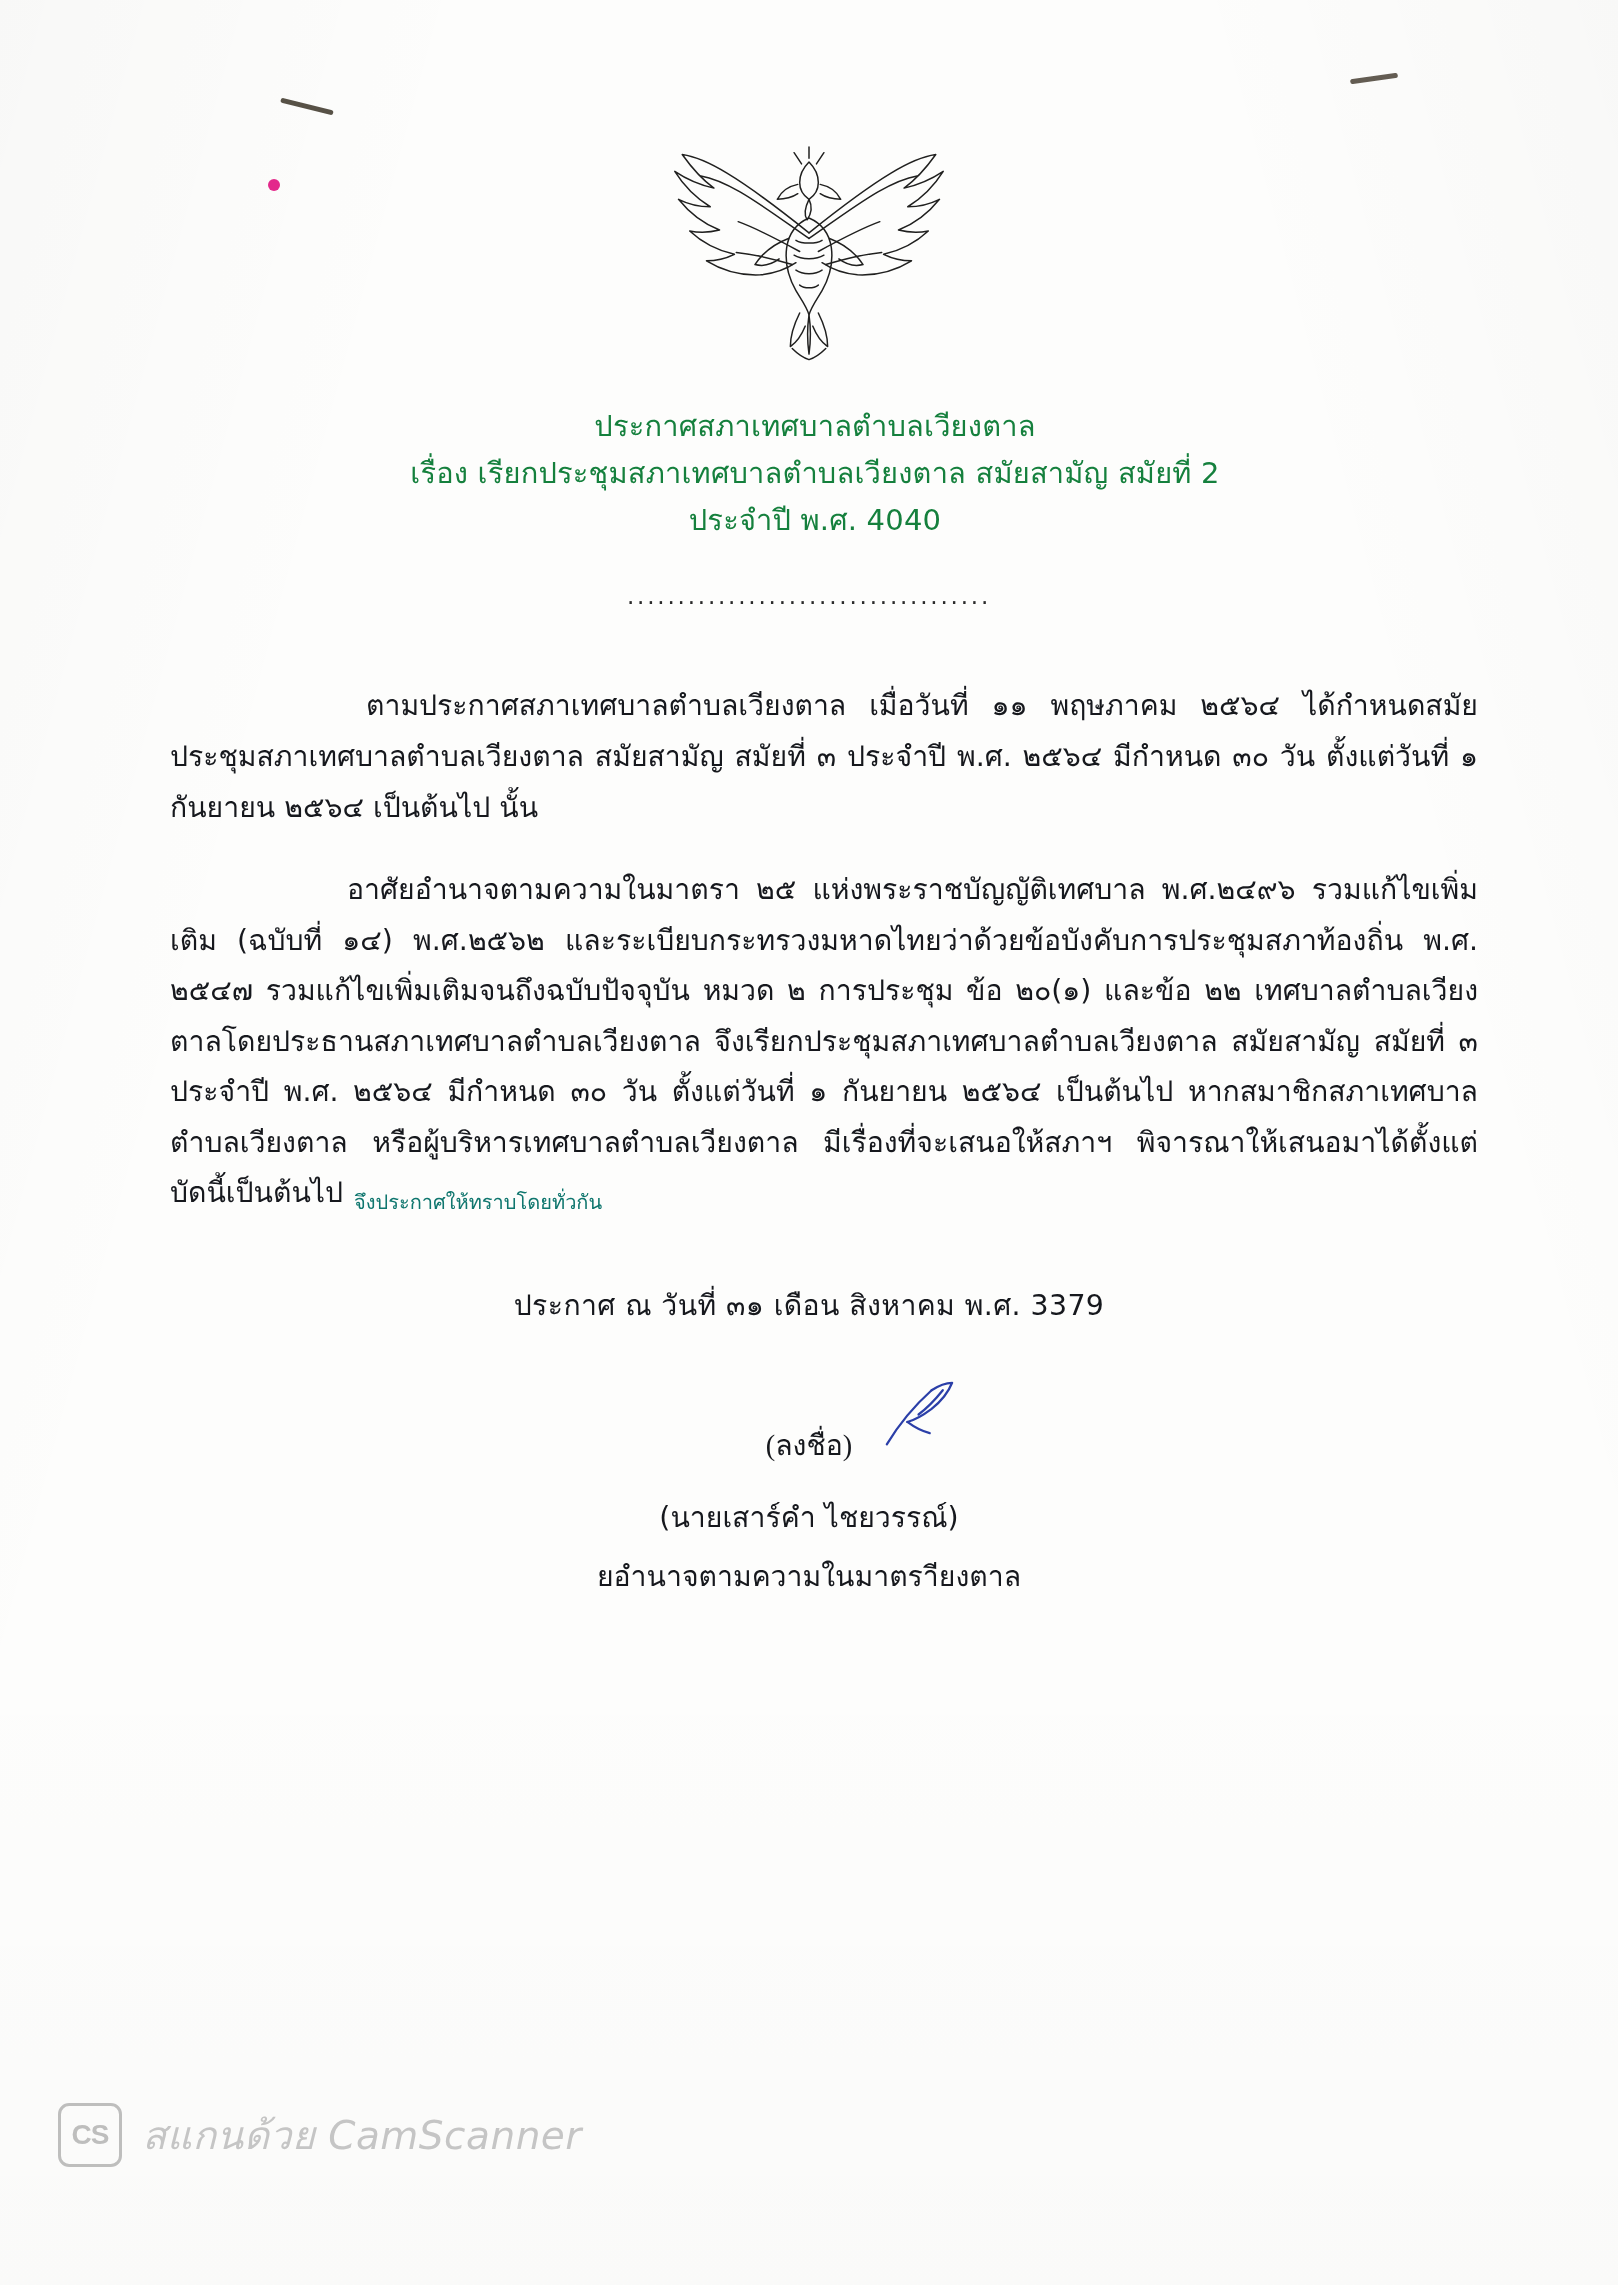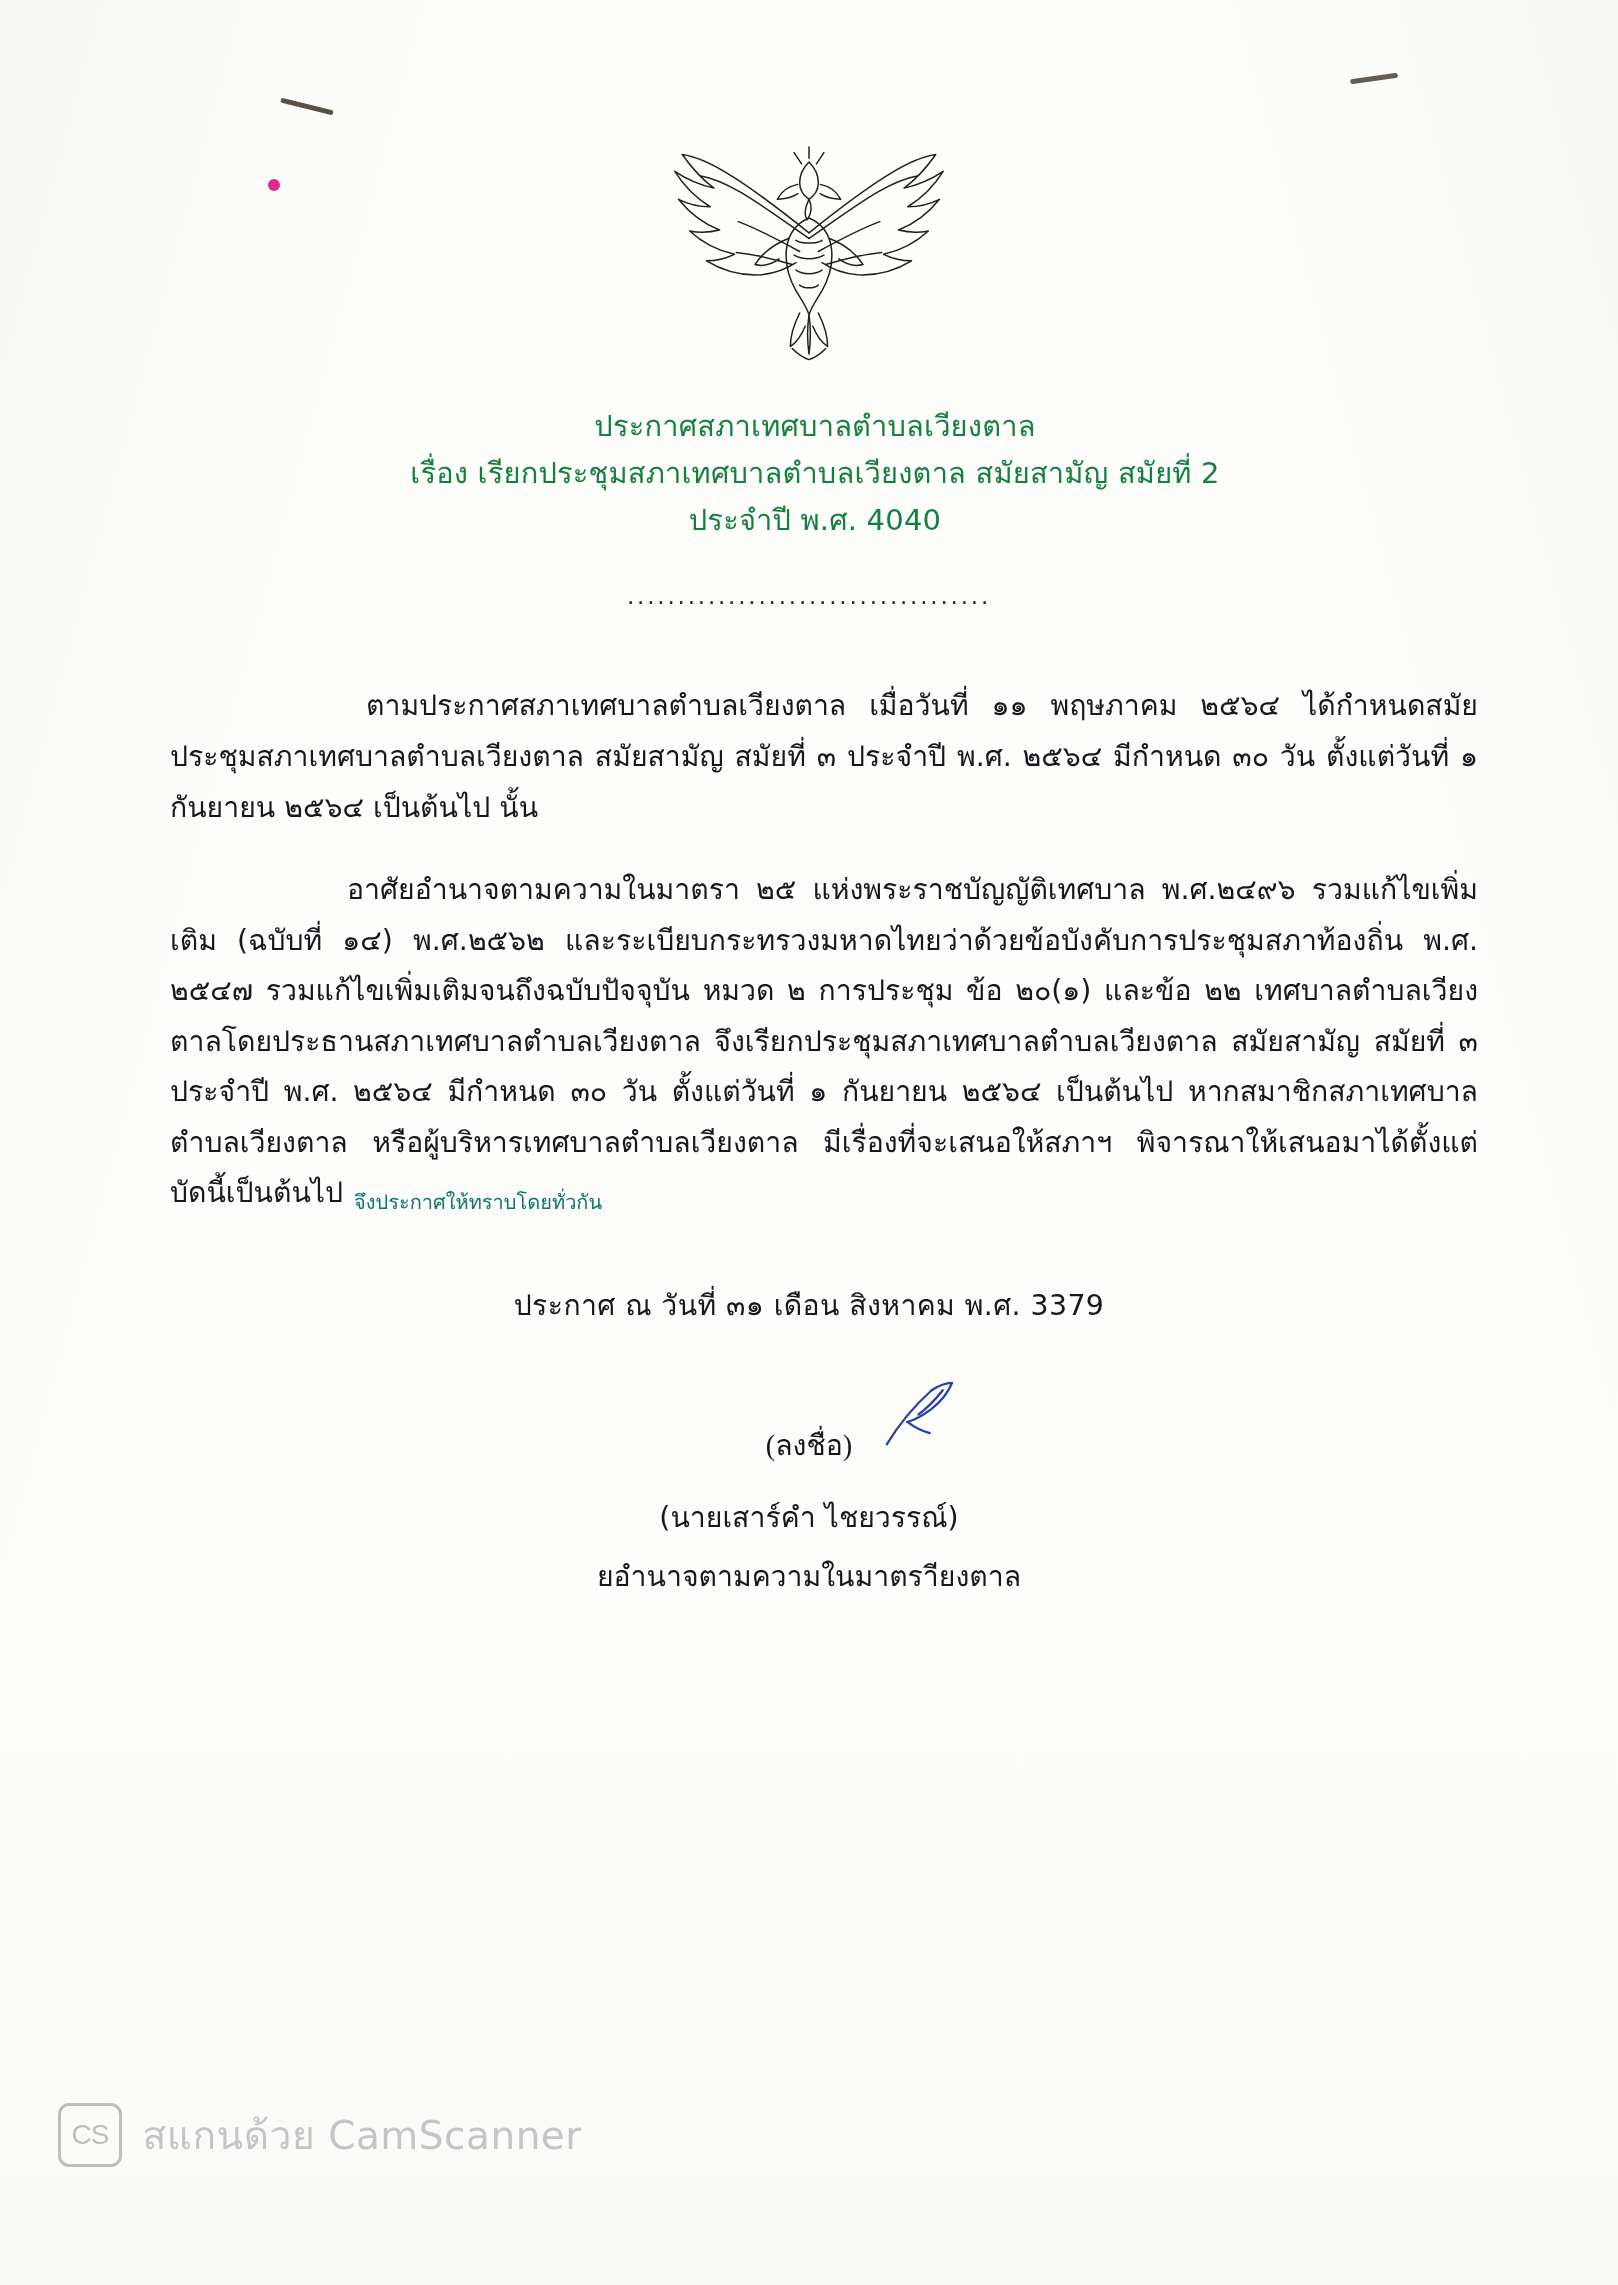--- a/index.html
+++ b/index.html
@@ -194,29 +194,30 @@
   }
   .cs-badge {
     width: 58px;
     height: 58px;
     border-radius: 11.2px;
     border: 3.7px solid #8d8d8d;
     display: flex;
     align-items: center;
     justify-content: center;
     font-size: 28px;
-    font-weight: normal;
+    font-weight: bold;
     color: #8d8d8d;
     font-family: "Liberation Sans", sans-serif;
     letter-spacing: -0.9px;
   }
   .cs-text {
     font-size: 39px;
     color: #9a9a9a;
     letter-spacing: 0.5px;
+    font-style: italic;
   }
 </style>
 </head>
 <body>
 
 <div class="page">
 
   <div class="paper-tone"></div>
 
   <div class="mark-left"></div>

